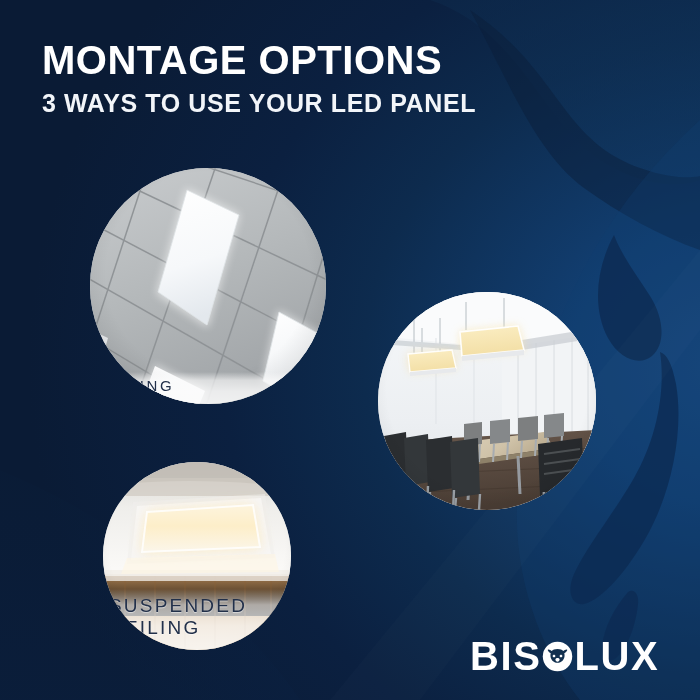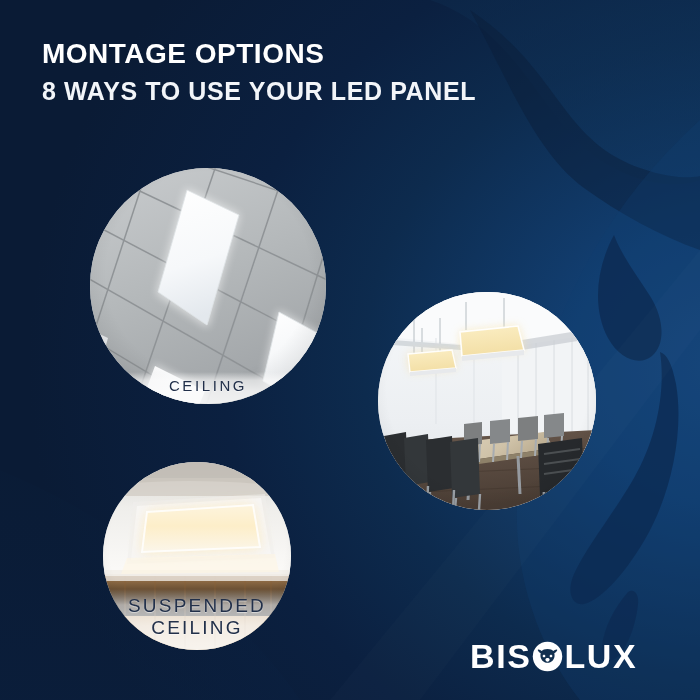--- a/index.html
+++ b/index.html
@@ -17,21 +17,21 @@
   }
 
   
   .bg-layer{position:absolute;inset:0;pointer-events:none;}
   .bg-layer svg{width:100%;height:100%;display:block;}
 
   
   .header{position:absolute;left:42px;top:40px;width:560px;}
   .title{
     color:#ffffff;
-    font-size:28px;
+    font-size:40px;
     font-weight:bold;
     letter-spacing:0.5px;
     line-height:1.0;
     margin:0;
     white-space:nowrap;
   }
   .subtitle{
     color:#f2f5f9;
     font-size:25px;
     font-weight:bold;
@@ -49,21 +49,20 @@
     background:#cfd2d4;
   }
   .scene{position:absolute;inset:0;overflow:hidden;}
   .scene svg{position:absolute;inset:0;width:100%;height:100%;display:block;}
 
   
   .caption{
     position:absolute;
     left:0;right:0;bottom:0;
     padding:6px 6px 9px 6px;
-    text-align:center;
     color:#22304a;
     font-size:15px;
     font-weight:normal;
     letter-spacing:2.6px;
     line-height:1.12;
     background:linear-gradient(to bottom,rgba(255,255,255,0.0) 0%,rgba(255,255,255,0.62) 26%,rgba(255,255,255,0.80) 60%,rgba(255,255,255,0.86) 100%);
     text-shadow:0 1px 1px rgba(255,255,255,0.55);
   }
   .caption.two-line{font-size:19px;letter-spacing:2.2px;padding-bottom:12px;}
   .caption .l2{display:block;}
@@ -75,21 +74,21 @@
 
   
   .logo{
     position:absolute;
     left:470px;top:636px;
     display:flex;align-items:center;
     height:40px;
   }
   .logo-text{
     color:#ffffff;
-    font-size:34px;
+    font-size:40px;
     font-weight:bold;
     letter-spacing:1.6px;
     line-height:1;
     display:flex;align-items:center;
   }
   .logo-mark{
     position:relative;
     width:31px;height:31px;
     margin:0 1px;
     display:inline-flex;align-items:center;justify-content:center;
@@ -130,21 +129,21 @@
                C672,490 684,430 676,384 C672,364 667,354 660,352 Z" fill="#0c2a52" opacity="0.78"></path>
       <path d="M628,592 C614,608 604,628 602,646 C601,658 608,664 616,658
                C628,648 636,624 638,604 C639,594 634,588 628,592 Z" fill="#0c2a52" opacity="0.72"></path>
 
       <path d="M330,700 L700,250 L700,330 L420,700 Z" fill="#ffffff" opacity="0.016"></path>
     </svg>
   </div>
 
   <div class="header">
     <h1 class="title">MONTAGE OPTIONS</h1>
-    <h2 class="subtitle">8 WAYS TO USE YOUR LED PANEL</h2>
+    <h2 class="subtitle">3 WAYS TO USE YOUR LED PANEL</h2>
   </div>
 
   <div class="photo-circle" id="circle-ceiling">
     <div class="scene">
       <svg viewBox="0 0 236 236" preserveAspectRatio="none" xmlns="http://www.w3.org/2000/svg">
         <defs>
           <linearGradient id="tileGrad" x1="0" y1="0" x2="0.4" y2="1">
             <stop offset="0%" stop-color="#c9ccce"></stop>
             <stop offset="55%" stop-color="#b4b8ba"></stop>
             <stop offset="100%" stop-color="#a2a6a9"></stop>

